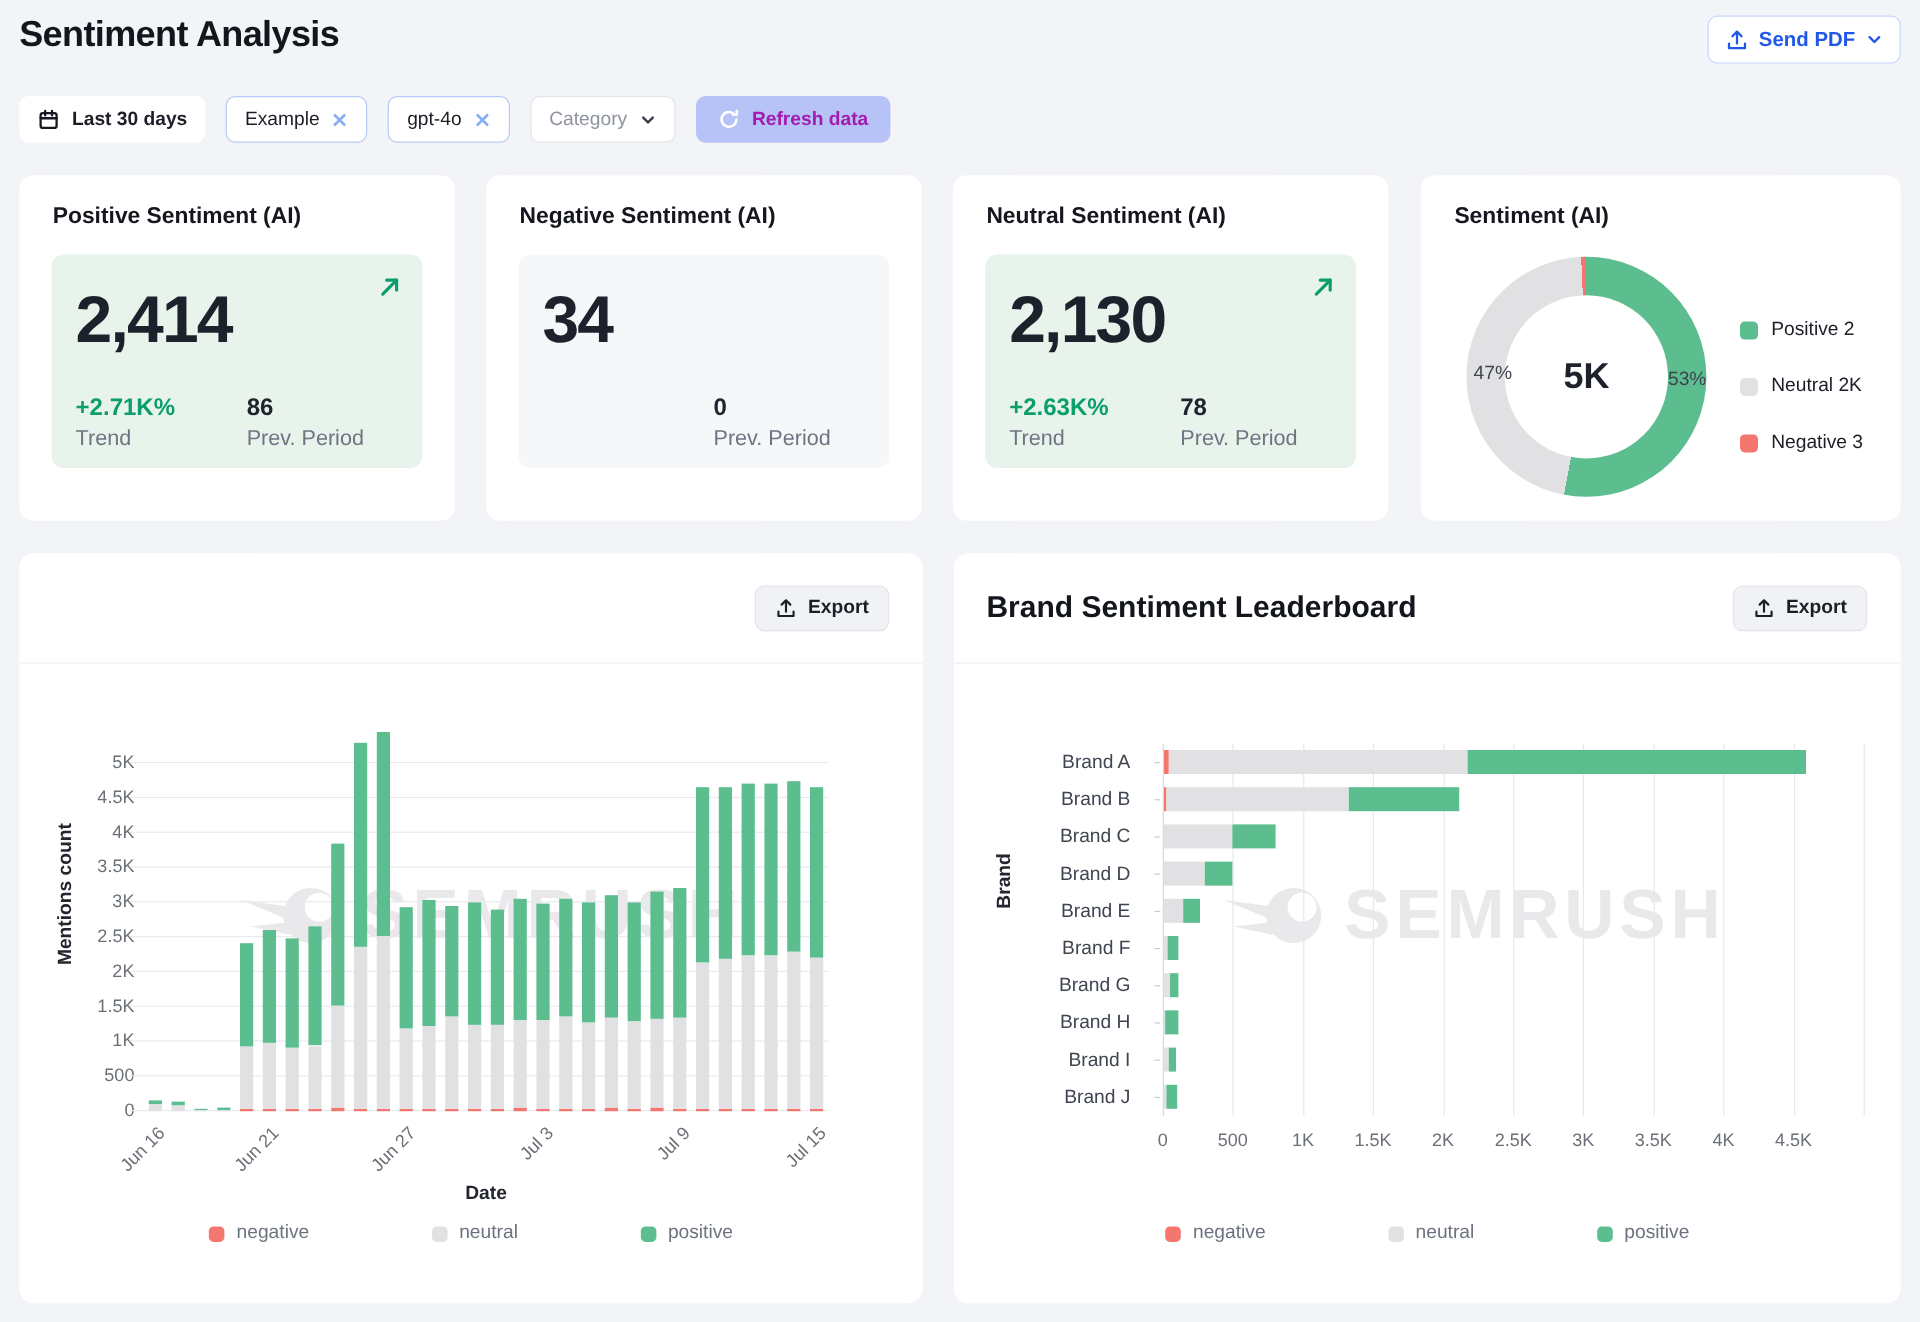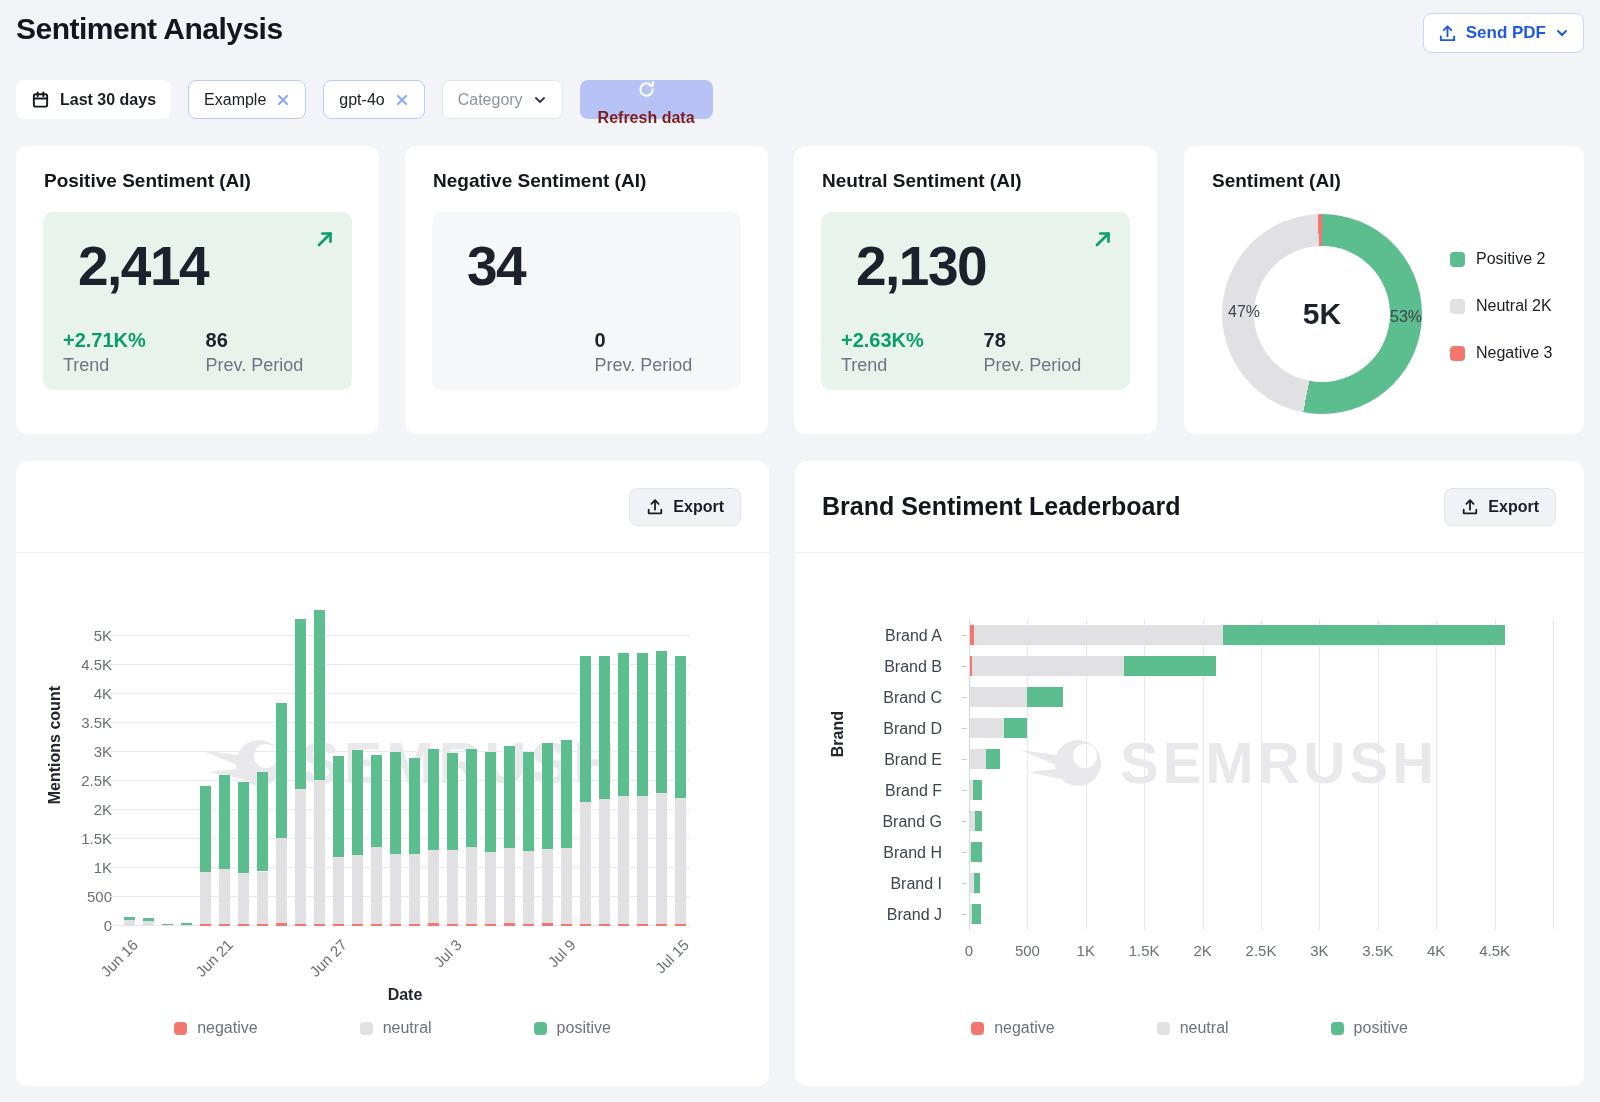--- a/index.html
+++ b/index.html
@@ -24,41 +24,41 @@
 
   
   .filter-row { position:absolute; left:16px; top:80px; display:flex; gap:17px; align-items:center; }
   .pill {
     height:39px; display:flex; align-items:center; gap:10px; padding:0 15px;
     background:#fff; border-radius:8px; font-size:16px; cursor:pointer;
   }
   .pill.date { font-weight:700; color:#1b1e26; }
   .pill.chip { border:1px solid #b9cbf8; font-weight:500; color:#1b1e26; }
   .pill.category { border:1px solid #e2e5ec; color:#8d93a0; font-weight:500; }
-  .pill.refresh { background:#b7c3f6; color:#7f1d1d; font-weight:700; border:none; padding:0 18px;flex-direction:column; }
+  .pill.refresh { background:#b7c3f6; color:#a21caf; font-weight:700; border:none; padding:0 18px; }
   .chip-x { display:flex; align-items:center; }
 
   
   .kpi-title { position:absolute; left:28px; top:24px; font-size:19px; font-weight:800; color:#15171e; }
-  .kpi-panel { position:absolute; left:27px; right:27px; top:66px; bottom:44px; border-radius:10px; padding:14px 35px; }
+  .kpi-panel { position:absolute; left:27px; right:27px; top:66px; bottom:44px; border-radius:10px; padding:14px 20px; }
   .kpi-panel.green { background:#e8f3ec; }
   .kpi-panel.gray  { background:#f6f7f9; }
   .kpi-value { font-size:55px; font-weight:800; letter-spacing:-1.5px; color:#1c212c; margin-top:8px; }
   .kpi-arrow { position:absolute; top:16px; right:16px; }
   .kpi-bottom { position:absolute; left:20px; right:20px; bottom:14px; display:flex; }
   .kpi-col1 { flex:0 0 53%; }
   .kpi-trend { font-size:20px; font-weight:800; color:#0b9e6d; }
   .kpi-prev  { font-size:20px; font-weight:800; color:#20242e; }
   .kpi-sub   { font-size:18px; color:#6e7582; margin-top:3px; }
 
   
   .donut { position:absolute; left:38px; top:68px; width:200px; height:200px; border-radius:50%; }
   .donut-hole { position:absolute; inset:32px; background:#fff; border-radius:50%; display:flex; align-items:center; justify-content:center; font-size:30px; font-weight:800; color:#1c212c; }
   .donut-pct { position:absolute; font-size:16px; color:#3f4550; }
-  .donut-legend { position:absolute; left:266px; top:104px; list-style:none; }
+  .donut-legend { position:absolute; left:266px; top:120px; list-style:none; }
   .donut-legend li { display:flex; align-items:center; gap:11px; margin-bottom:29px; white-space:nowrap; }
   .swatch { width:15px; height:15px; border-radius:4px; flex:0 0 auto; }
   .donut-legend .lbl { font-size:16px; color:#1b1e26; }
 
   
   .card-head { position:relative; height:92px; border-bottom:1px solid #edeff3; }
   .card-head h2 { position:absolute; left:27px; top:31px; font-size:25px; font-weight:800; color:#14161d; }
   .info-i { font-family:"DejaVu Serif", serif; font-style:italic; font-weight:400; font-size:19px; color:#959ba6; margin-left:14px; cursor:pointer; }
   .export-btn {
     position:absolute; right:28px; top:27px; height:38px; padding:0 16px;

